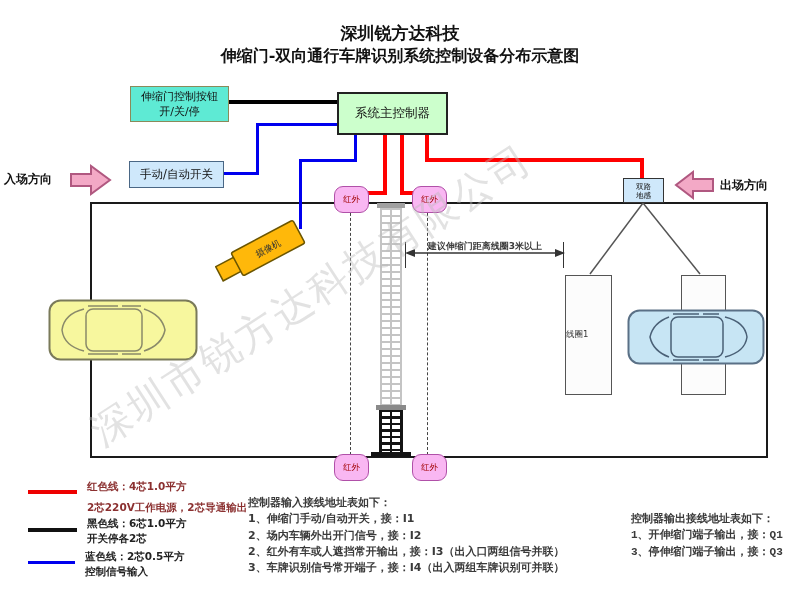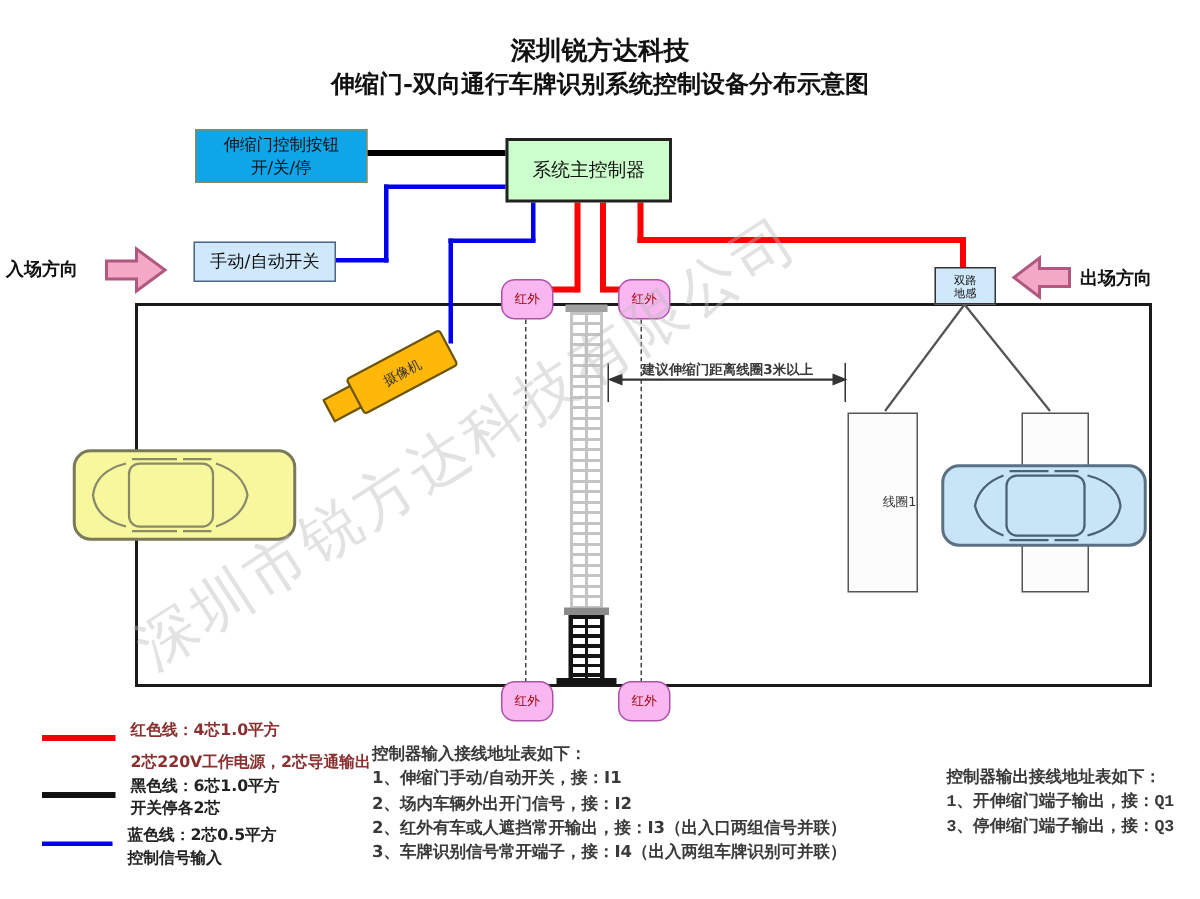--- a/index.html
+++ b/index.html
@@ -17,21 +17,21 @@
   .watermark{left:95px;top:408px;font-size:40px;letter-spacing:3px;color:rgba(185,185,185,0.42);
              white-space:nowrap;transform:rotate(-33deg);transform-origin:0 50%;z-index:30;pointer-events:none;}
   
   .wire{z-index:5;}
   .wire.red{background:#ff0000;}
   .wire.blue{background:#0000ee;}
   .wire.black{background:#000;}
   
   .dbox{z-index:6;display:flex;flex-direction:column;align-items:center;justify-content:center;
         text-align:center;box-sizing:border-box;}
-  .gate-button{left:130px;top:86px;width:115px;height:36px;background:#0ea5e9;border:1.5px solid #8a8a5a;
+  .gate-button{left:130px;top:86px;width:99px;height:36px;background:#5eead4;border:1.5px solid #8a8a5a;
                font-size:11px;line-height:15px;}
   .manual-switch{left:129px;top:161px;width:95px;height:27px;background:#cfe8fb;border:1.5px solid #4a6785;
                font-size:11.5px;}
   .main-controller{left:337px;top:92px;width:111px;height:43px;background:#ccffcc;border:2px solid #222;
                font-size:12.5px;}
   .ground-sensor{left:623px;top:178px;width:41px;height:25px;background:#cfe8fb;border:1.5px solid #333;
                font-size:7.5px;line-height:9px;z-index:7;}
   
   .dir-label{font-size:12px;font-weight:bold;z-index:6;}
   
@@ -47,21 +47,21 @@
   .ladder-dark{left:379px;top:410px;width:24px;height:43px;
     background:repeating-linear-gradient(to bottom,#141414 0 2.5px,#ffffff 2.5px 6.5px);
     border-left:3px solid #141414;border-right:3px solid #141414;}
   .ladder-dark::after{content:"";position:absolute;left:50%;top:0;bottom:0;width:2.5px;margin-left:-1.25px;background:#141414;}
   .gate-base{left:371px;top:452px;width:40px;height:5px;background:#141414;z-index:4;}
   
   .tick{width:0;border-left:1.5px solid #333;z-index:4;}
   .note-text{left:406px;top:240px;width:158px;text-align:center;font-size:9px;font-weight:bold;color:#3a3a3a;z-index:4;}
   
   .coil{border:1.5px solid #555;background:#fcfcfc;box-sizing:border-box;z-index:3;
-        display:flex;align-items:center;justify-content:flex-end;font-size:8.5px;color:#333;}
+        display:flex;align-items:center;justify-content:flex-start;font-size:8.5px;color:#333;}
   
   .ir{width:35px;height:27px;border-radius:9px;background:#f9b7f2;border:1.5px solid #b050a8;
       display:flex;align-items:center;justify-content:center;font-size:8.5px;color:#a00000;
       box-sizing:border-box;z-index:8;text-align:right;}
   
   .lg-line{z-index:6;}
   .lg-text{font-size:10.5px;font-weight:bold;white-space:nowrap;z-index:6;color:#222;}
   .lg-red{color:#8b3030;text-align:right;}
   
   .tbl{font-size:11px;line-height:16.3px;font-weight:600;color:#3a3a3a;white-space:nowrap;z-index:6;}

